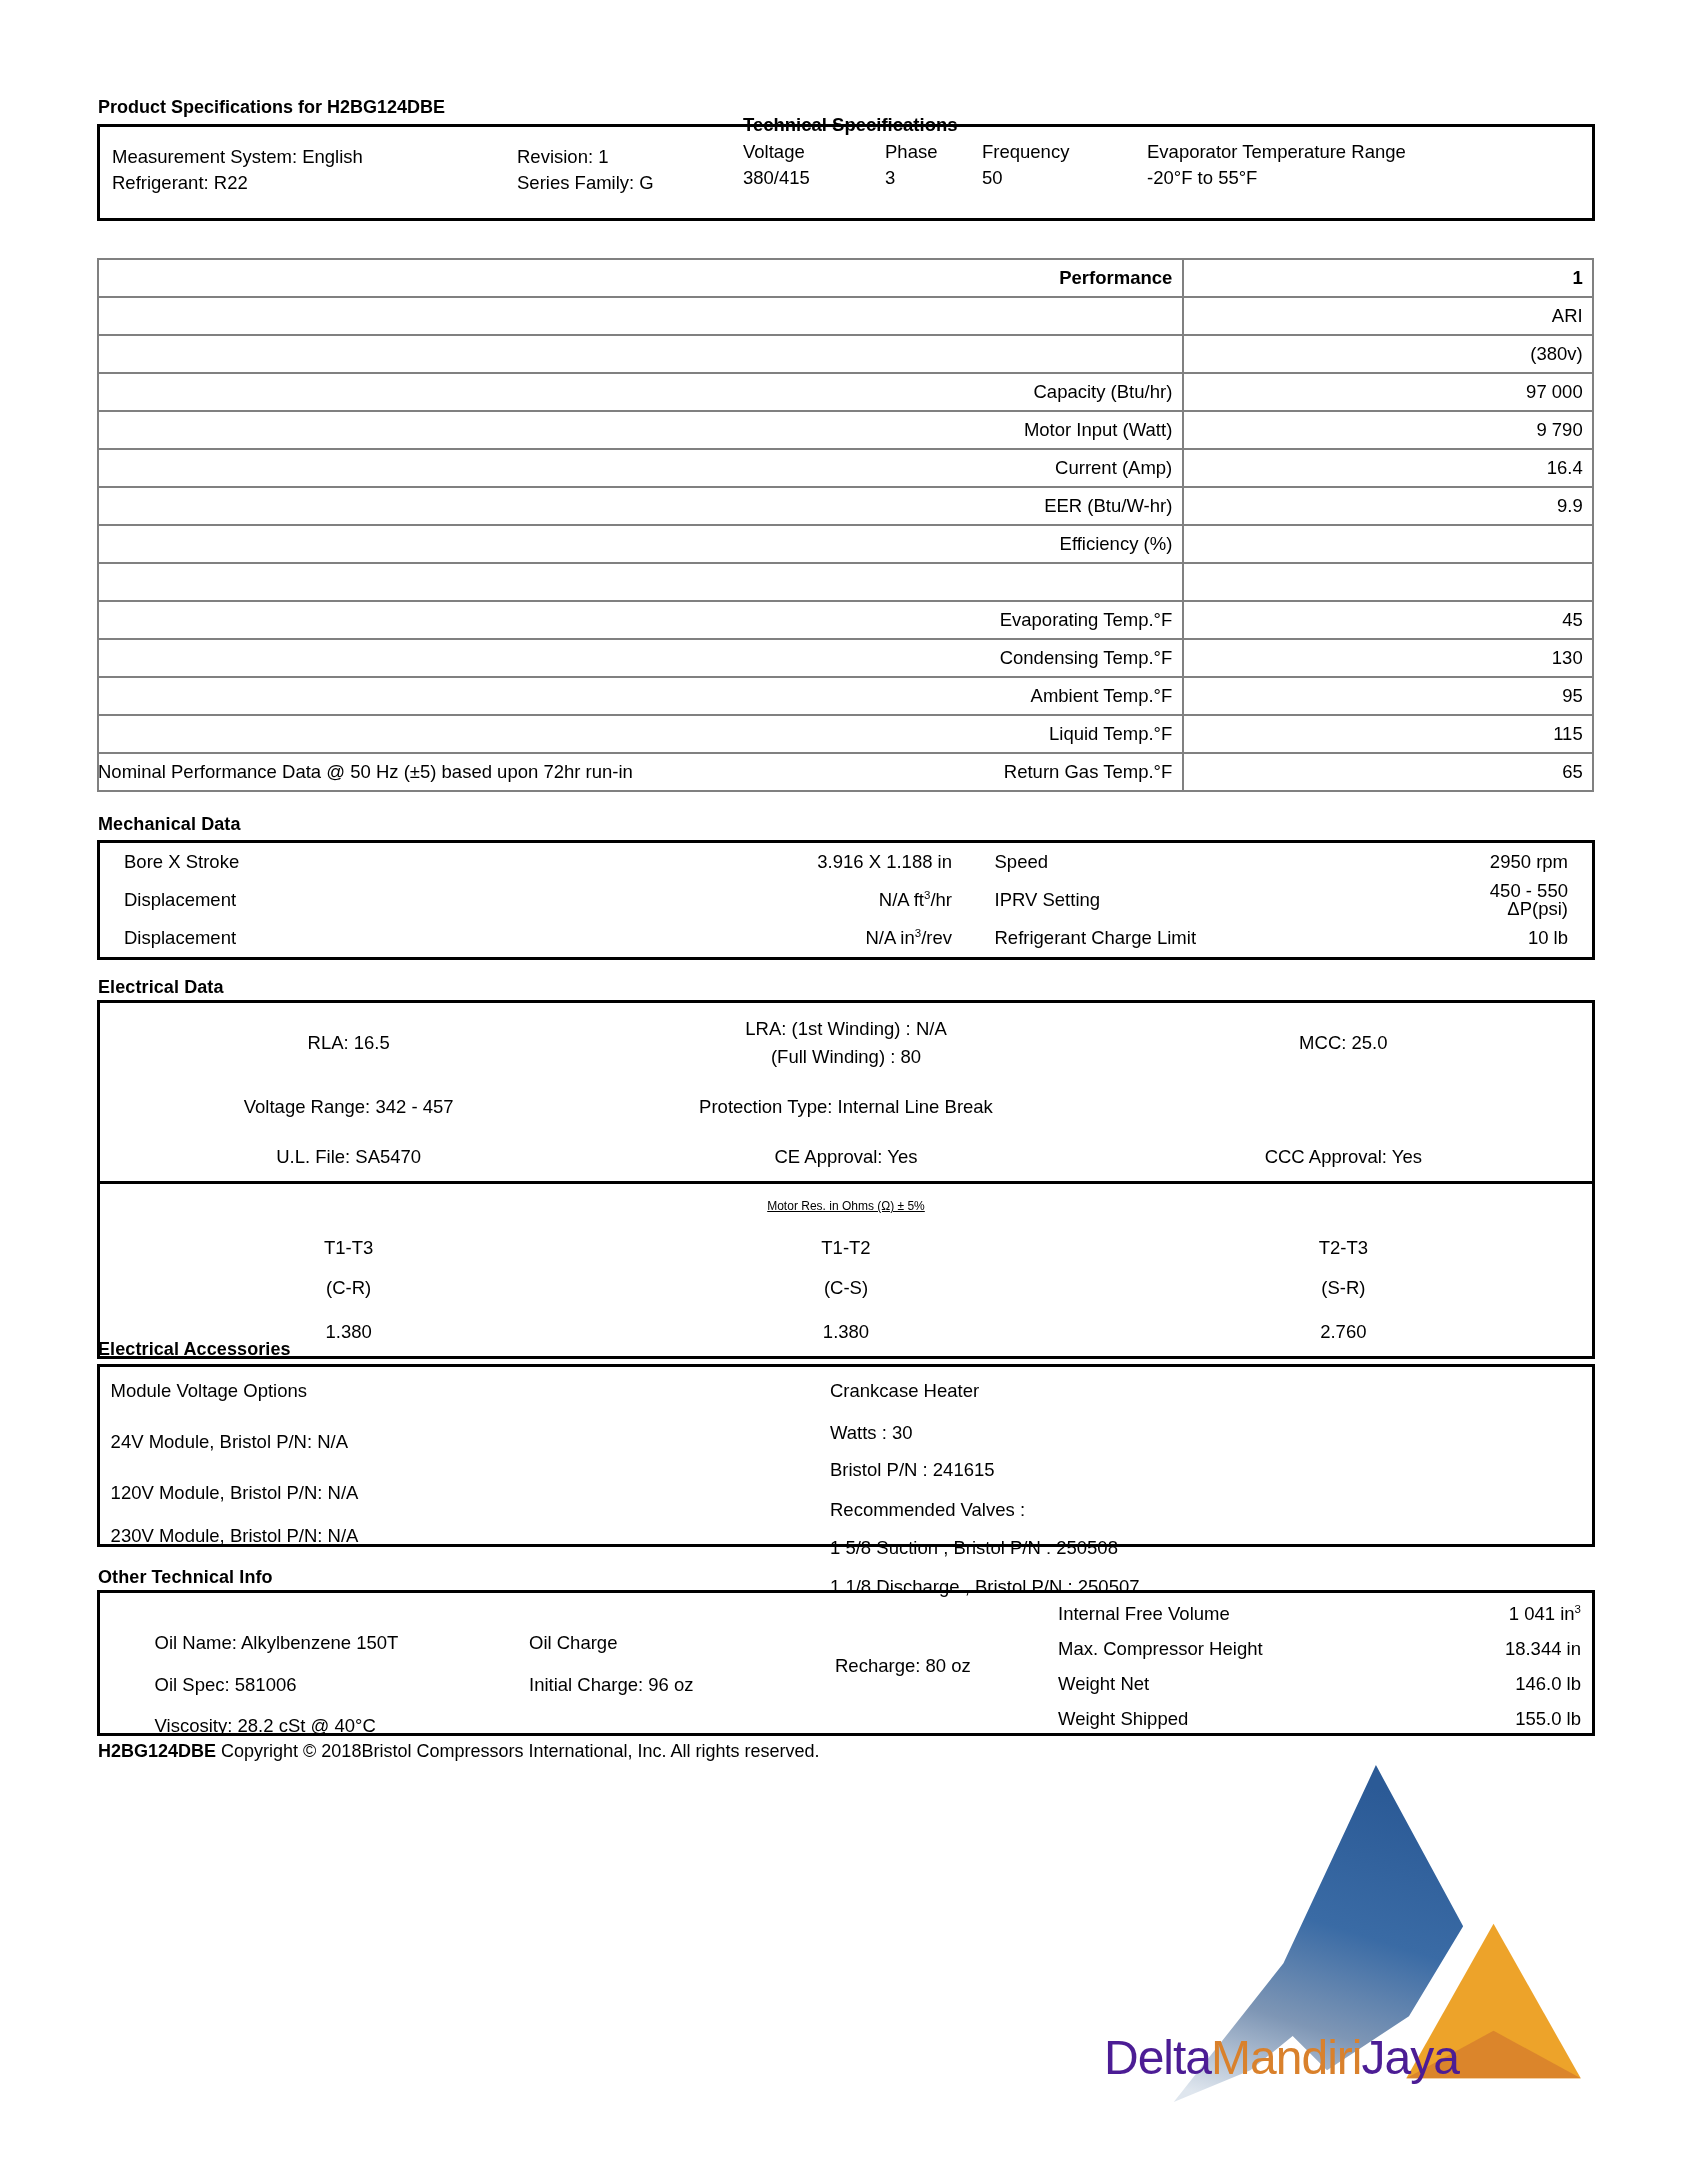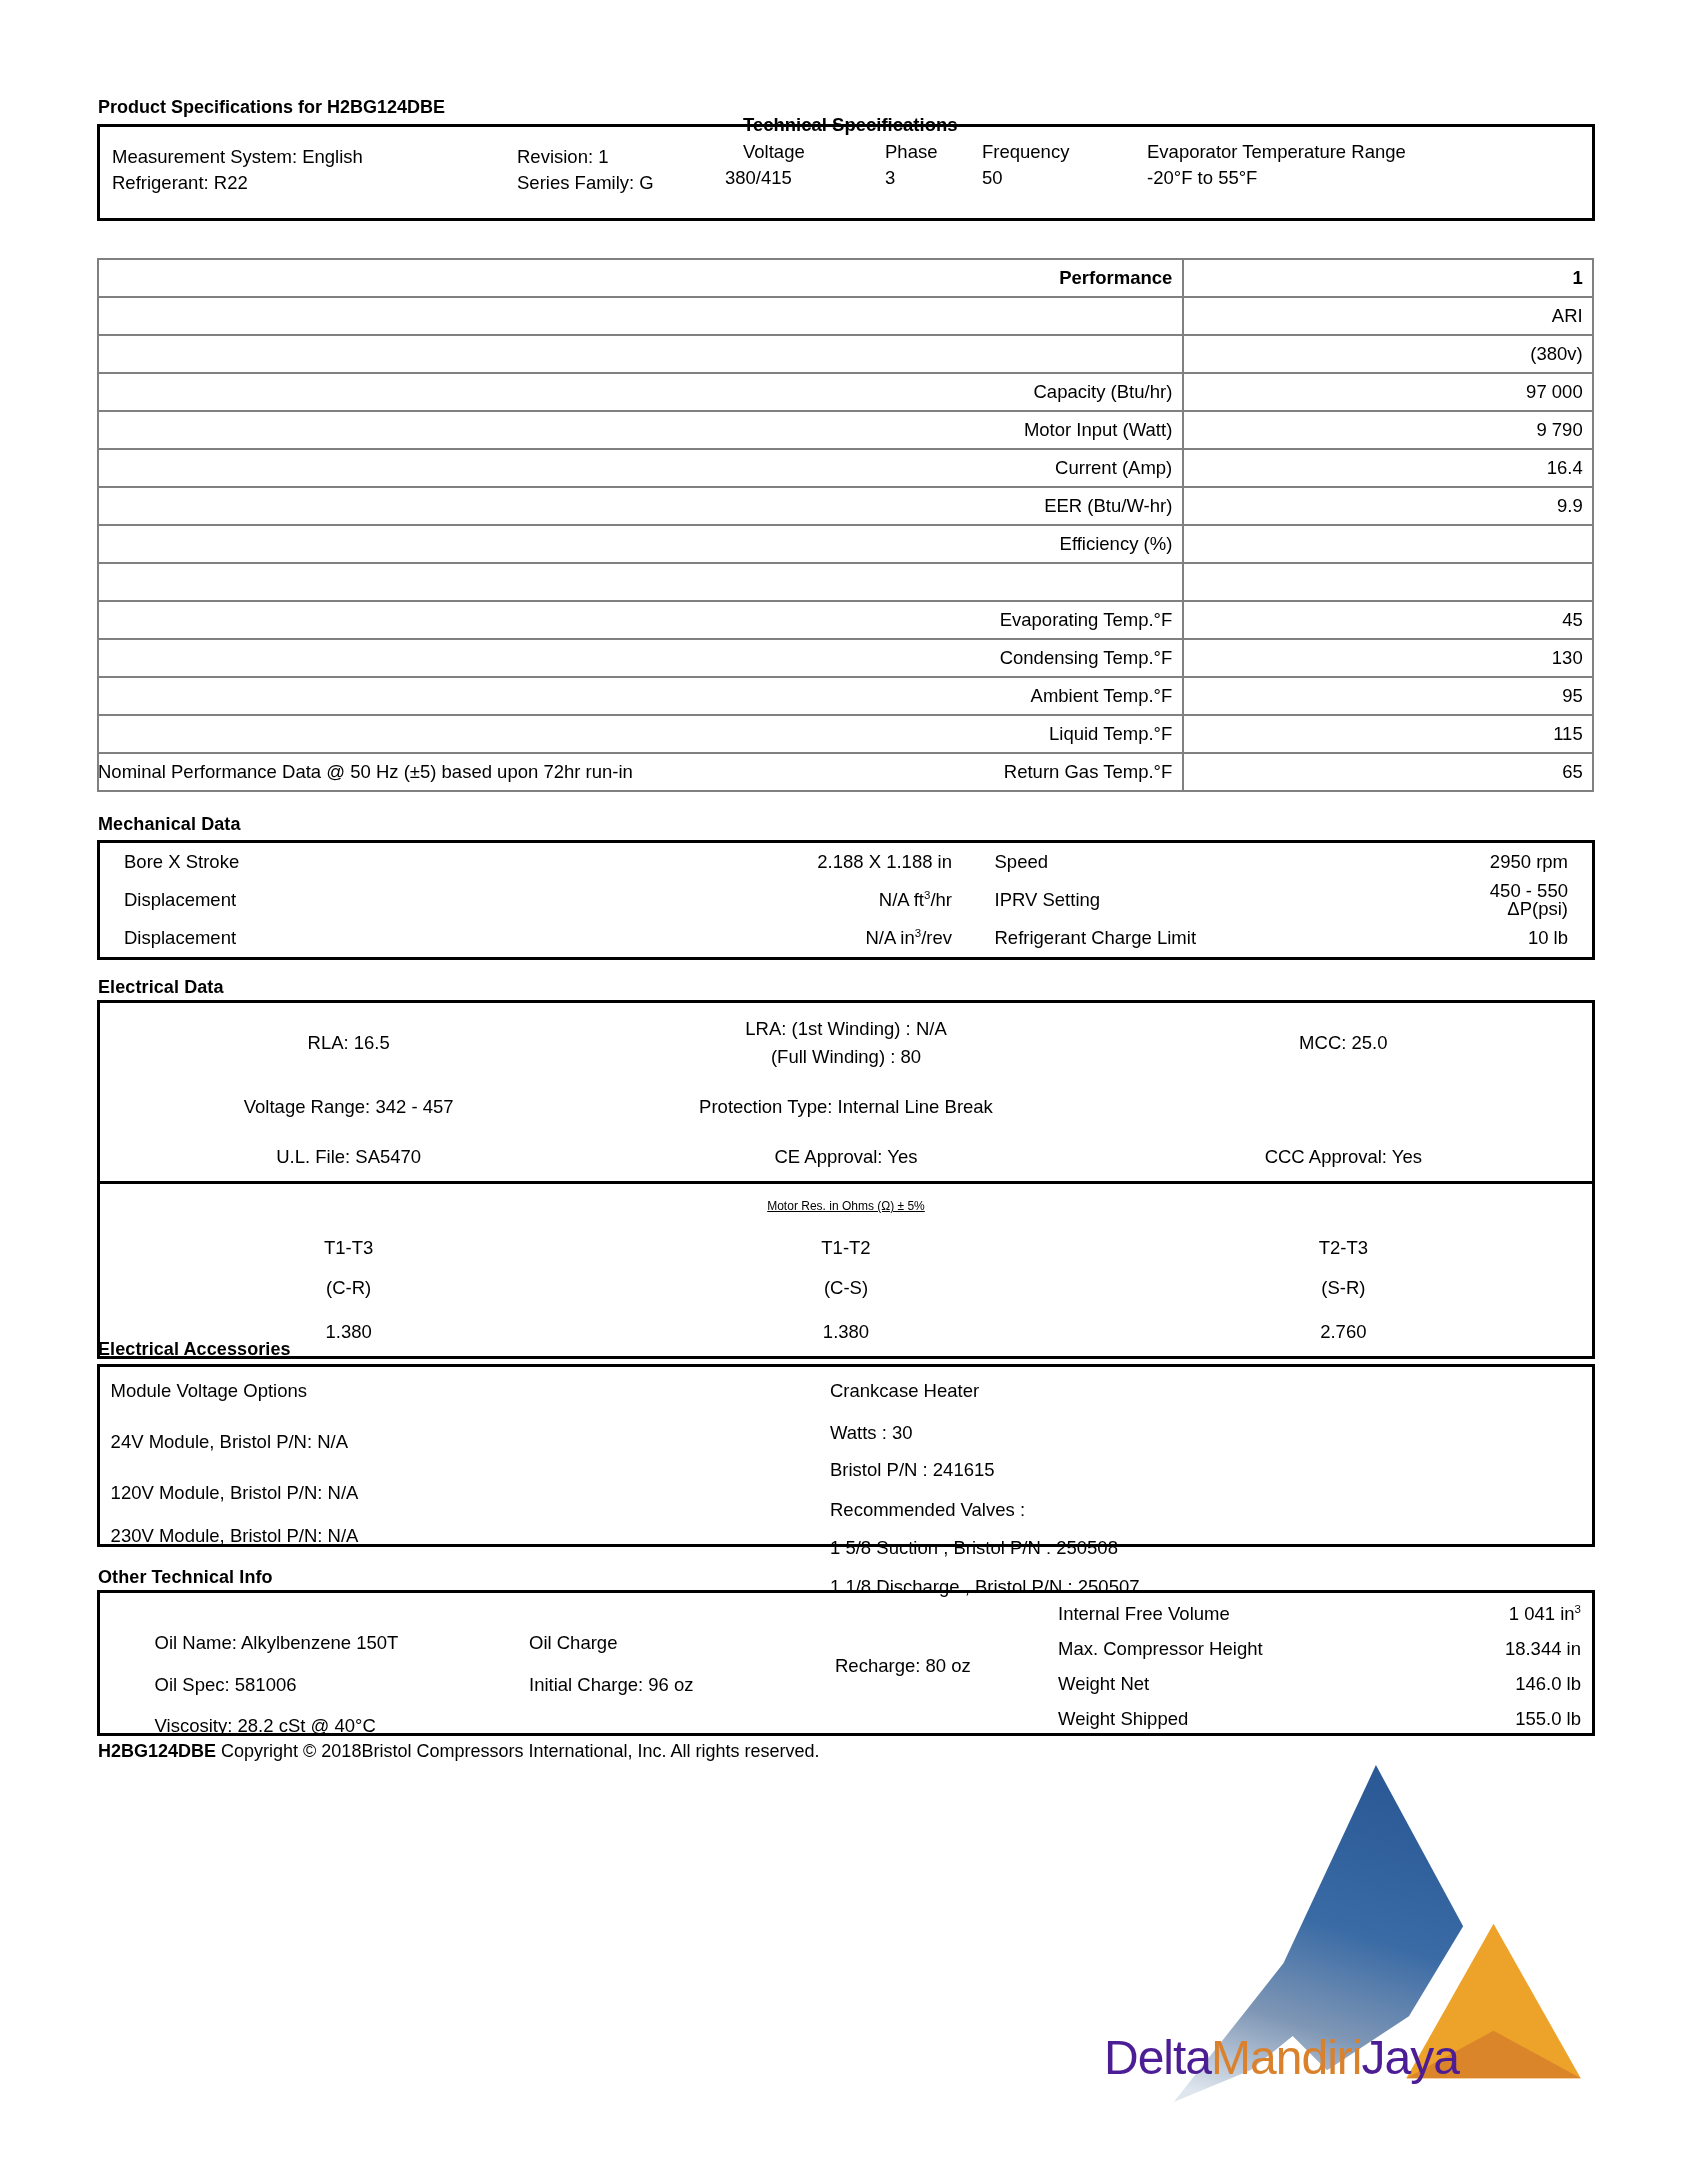--- a/index.html
+++ b/index.html
@@ -235,21 +235,21 @@
     <div class="cell hl1" style="left:417px;">Revision: 1</div>
     <div class="cell hl2" style="left:417px;">Series Family: G</div>
 
     <div class="cell hl0" style="left:643px; font-weight:bold; top:-14.6px;">Technical Specifications</div>
 
     <div class="cell" style="left:643px; top:12px;">Voltage</div>
     <div class="cell" style="left:785px; top:12px;">Phase</div>
     <div class="cell" style="left:882px; top:12px;">Frequency</div>
     <div class="cell" style="left:1047px; top:12px;">Evaporator Temperature Range</div>
 
-    <div class="cell" style="left:625px; top:38px;">380/415</div>
+    <div class="cell" style="left:643px; top:38px;">380/415</div>
     <div class="cell" style="left:785px; top:38px;">3</div>
     <div class="cell" style="left:882px; top:38px;">50</div>
     <div class="cell" style="left:1047px; top:38px;">-20°F to 55°F</div>
   </div>
 
   <table id="perf-table">
     <tbody id="perf-body">
         <tr class="hdr">
           <td class="lbl">Performance</td>
           <td class="val">1</td>
@@ -309,21 +309,21 @@
       </tbody>
   </table>
 
   <div id="perf-note">Nominal Performance Data @ 50 Hz (±5) based upon 72hr run-in</div>
 
   <div id="mech-head" class="sec-head">Mechanical Data</div>
   <table id="mech-table">
     <tbody id="mech-body">
         <tr>
           <td class="l" style="width: 423px;">Bore X Stroke</td>
-          <td class="r" style="width: 357px;">2.188 X  1.188 in</td>
+          <td class="r" style="width: 357px;">3.916 X  1.188 in</td>
           <td class="l" style="width: 423px; padding-left: 18.5px;">Speed</td>
           <td class="r">2950 rpm</td>
         </tr>
         <tr>
           <td class="l" style="width: 423px;">Displacement</td>
           <td class="r" style="width: 357px;">N/A ft<sup>3</sup>/hr</td>
           <td class="l" style="width: 423px; padding-left: 18.5px;">IPRV Setting</td>
           <td class="r">450 - 550 ΔP(psi)</td>
         </tr>
         <tr>

